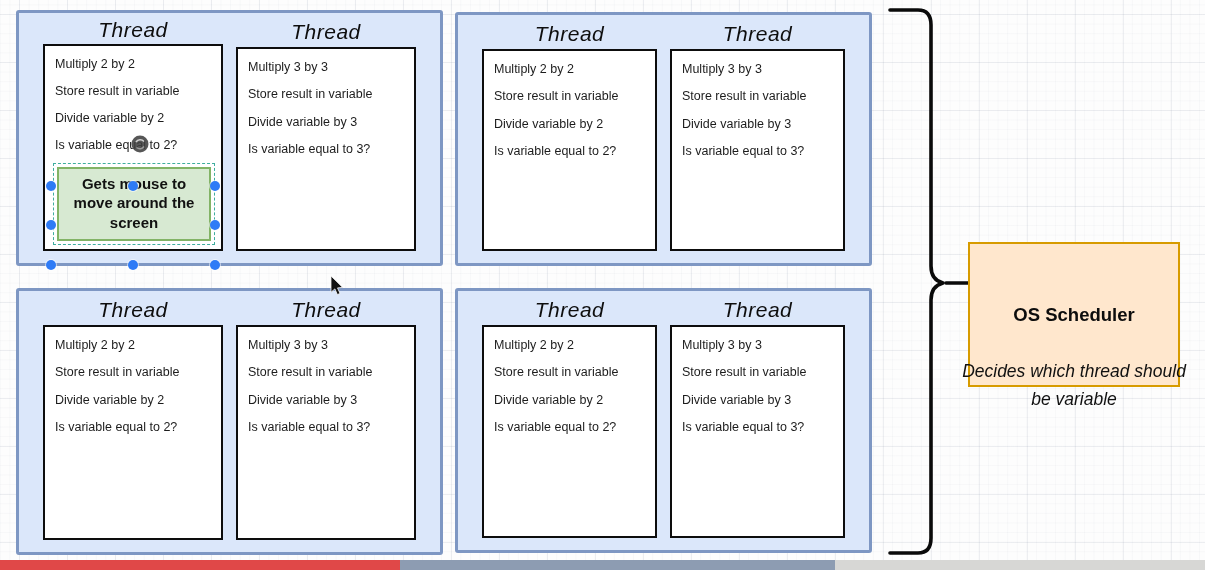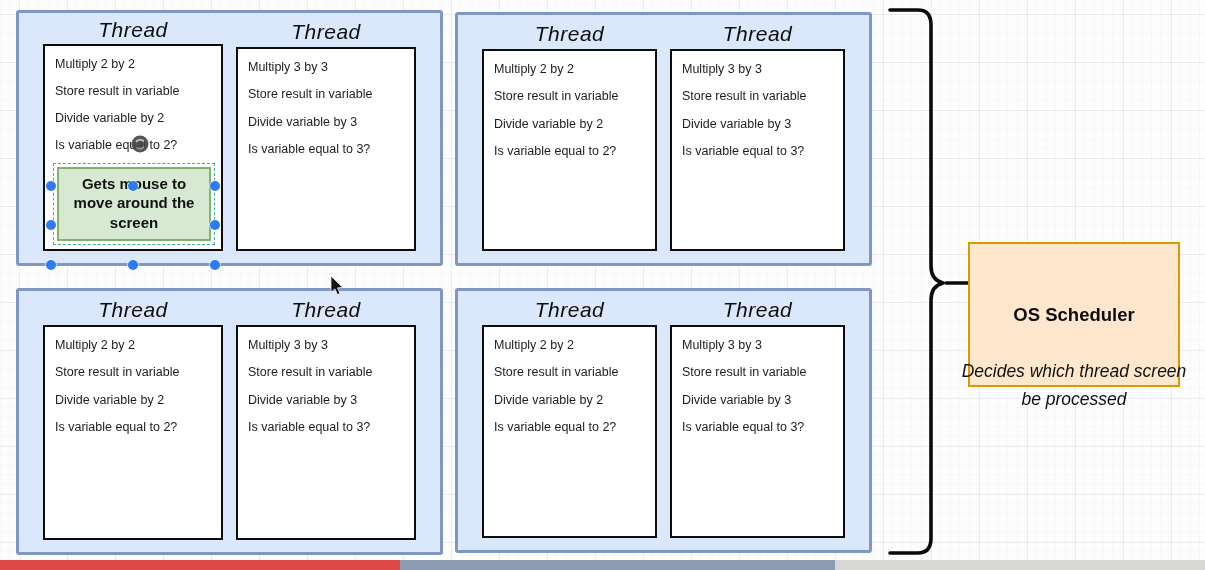--- a/index.html
+++ b/index.html
@@ -161,21 +161,21 @@
       </div>
     </div>
   </div>
 
   <svg class="brace-svg" viewBox="0 0 110 556" fill="none" xmlns="http://www.w3.org/2000/svg">
     <path d="M 10 6 H 38 Q 51 6 51 21 V 262 Q 51 276 63 279 Q 51 282 51 296 V 534 Q 51 549 38 549 H 10" stroke="#0a0a0a" stroke-width="3.6" stroke-linecap="round" stroke-linejoin="round" fill="none"></path>
     <path d="M 66 279 H 88" stroke="#0a0a0a" stroke-width="3.6" stroke-linecap="round" fill="none"></path>
   </svg>
 
   <div class="scheduler">OS Scheduler</div>
-  <div class="caption">Decides which thread screen be processed</div>
+  <div class="caption">Decides which thread should be variable</div>
 
   <svg class="busy-cursor" viewBox="0 0 20 20" xmlns="http://www.w3.org/2000/svg">
     <circle cx="10" cy="10" r="8.5" fill="#3f3f3f" opacity="0.88"></circle>
     <path d="M 6 8 A 5 5 0 0 1 14 7.5" stroke="#cfcfcf" stroke-width="1.6" fill="none"></path>
     <path d="M 14 12.5 A 5 5 0 0 1 6.5 13.5" stroke="#9a9a9a" stroke-width="1.4" fill="none"></path>
   </svg>
 
   <svg class="mouse-cursor" viewBox="0 0 14 20" xmlns="http://www.w3.org/2000/svg">
     <path d="M1 0 L1 16.2 L4.9 12.9 L7.4 18.6 L10 17.4 L7.5 11.9 L12.6 11.4 Z" fill="#111" stroke="#f5f5f5" stroke-width="0.8"></path>
   </svg>

